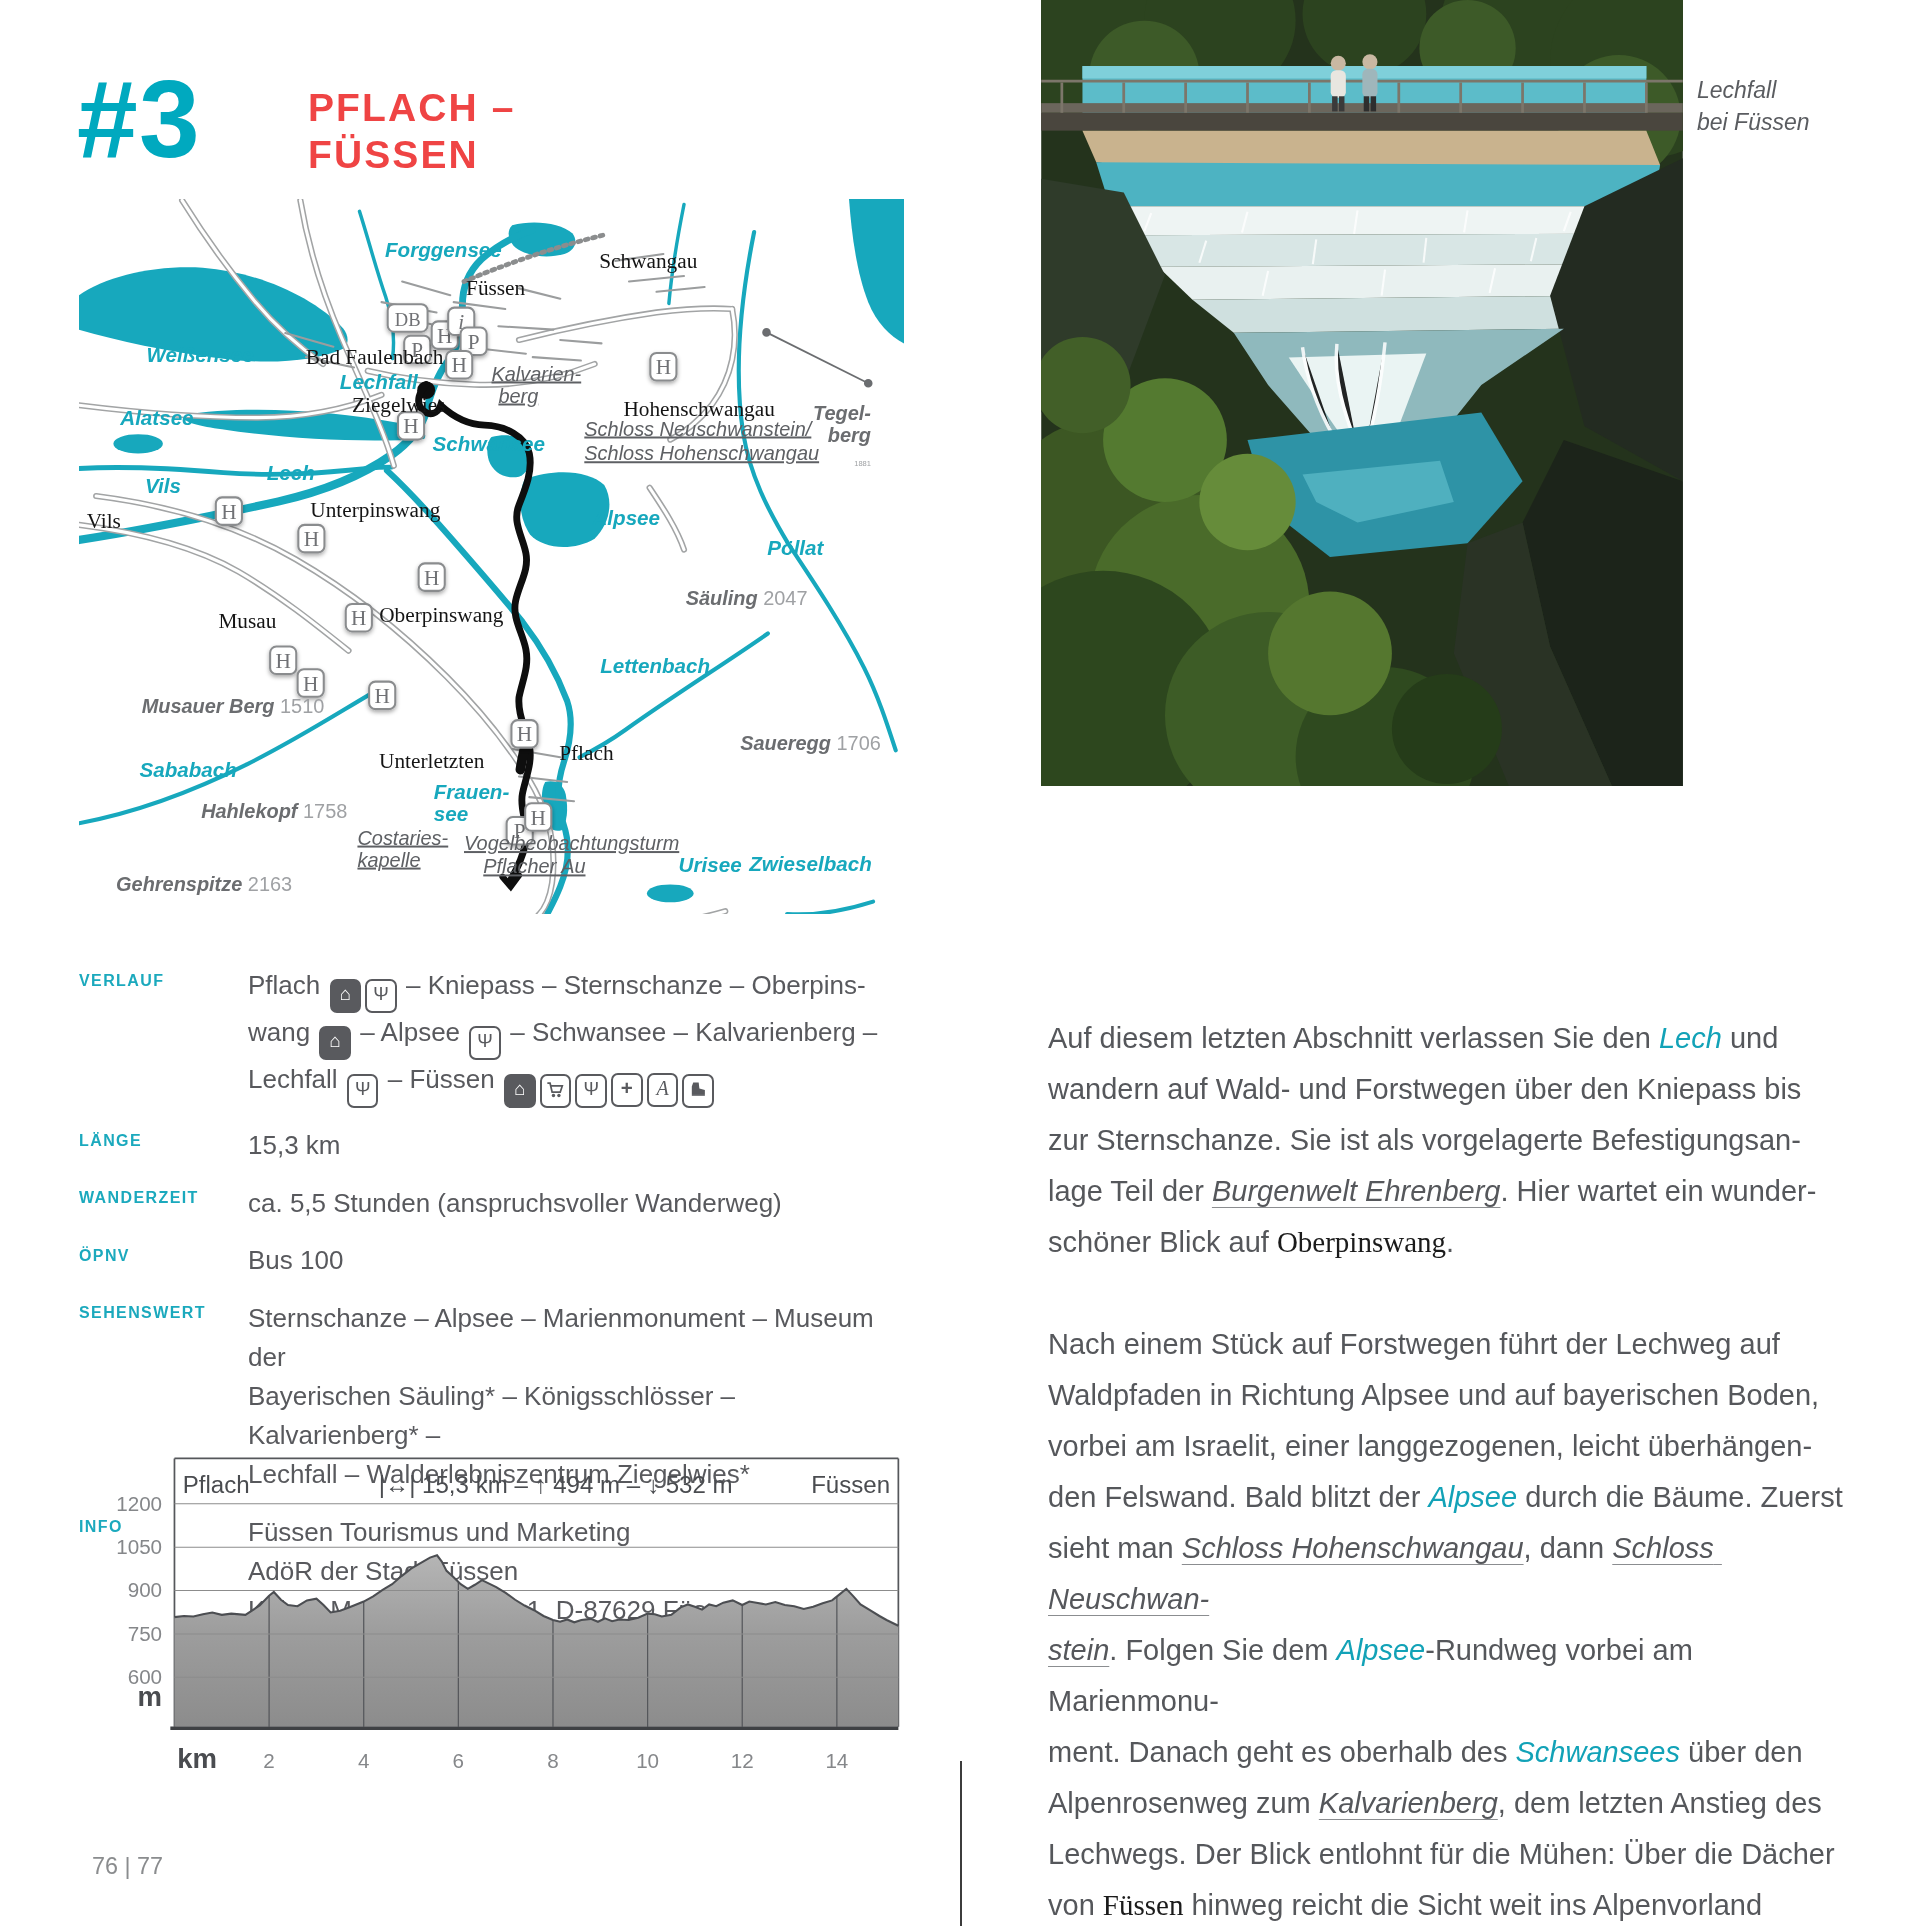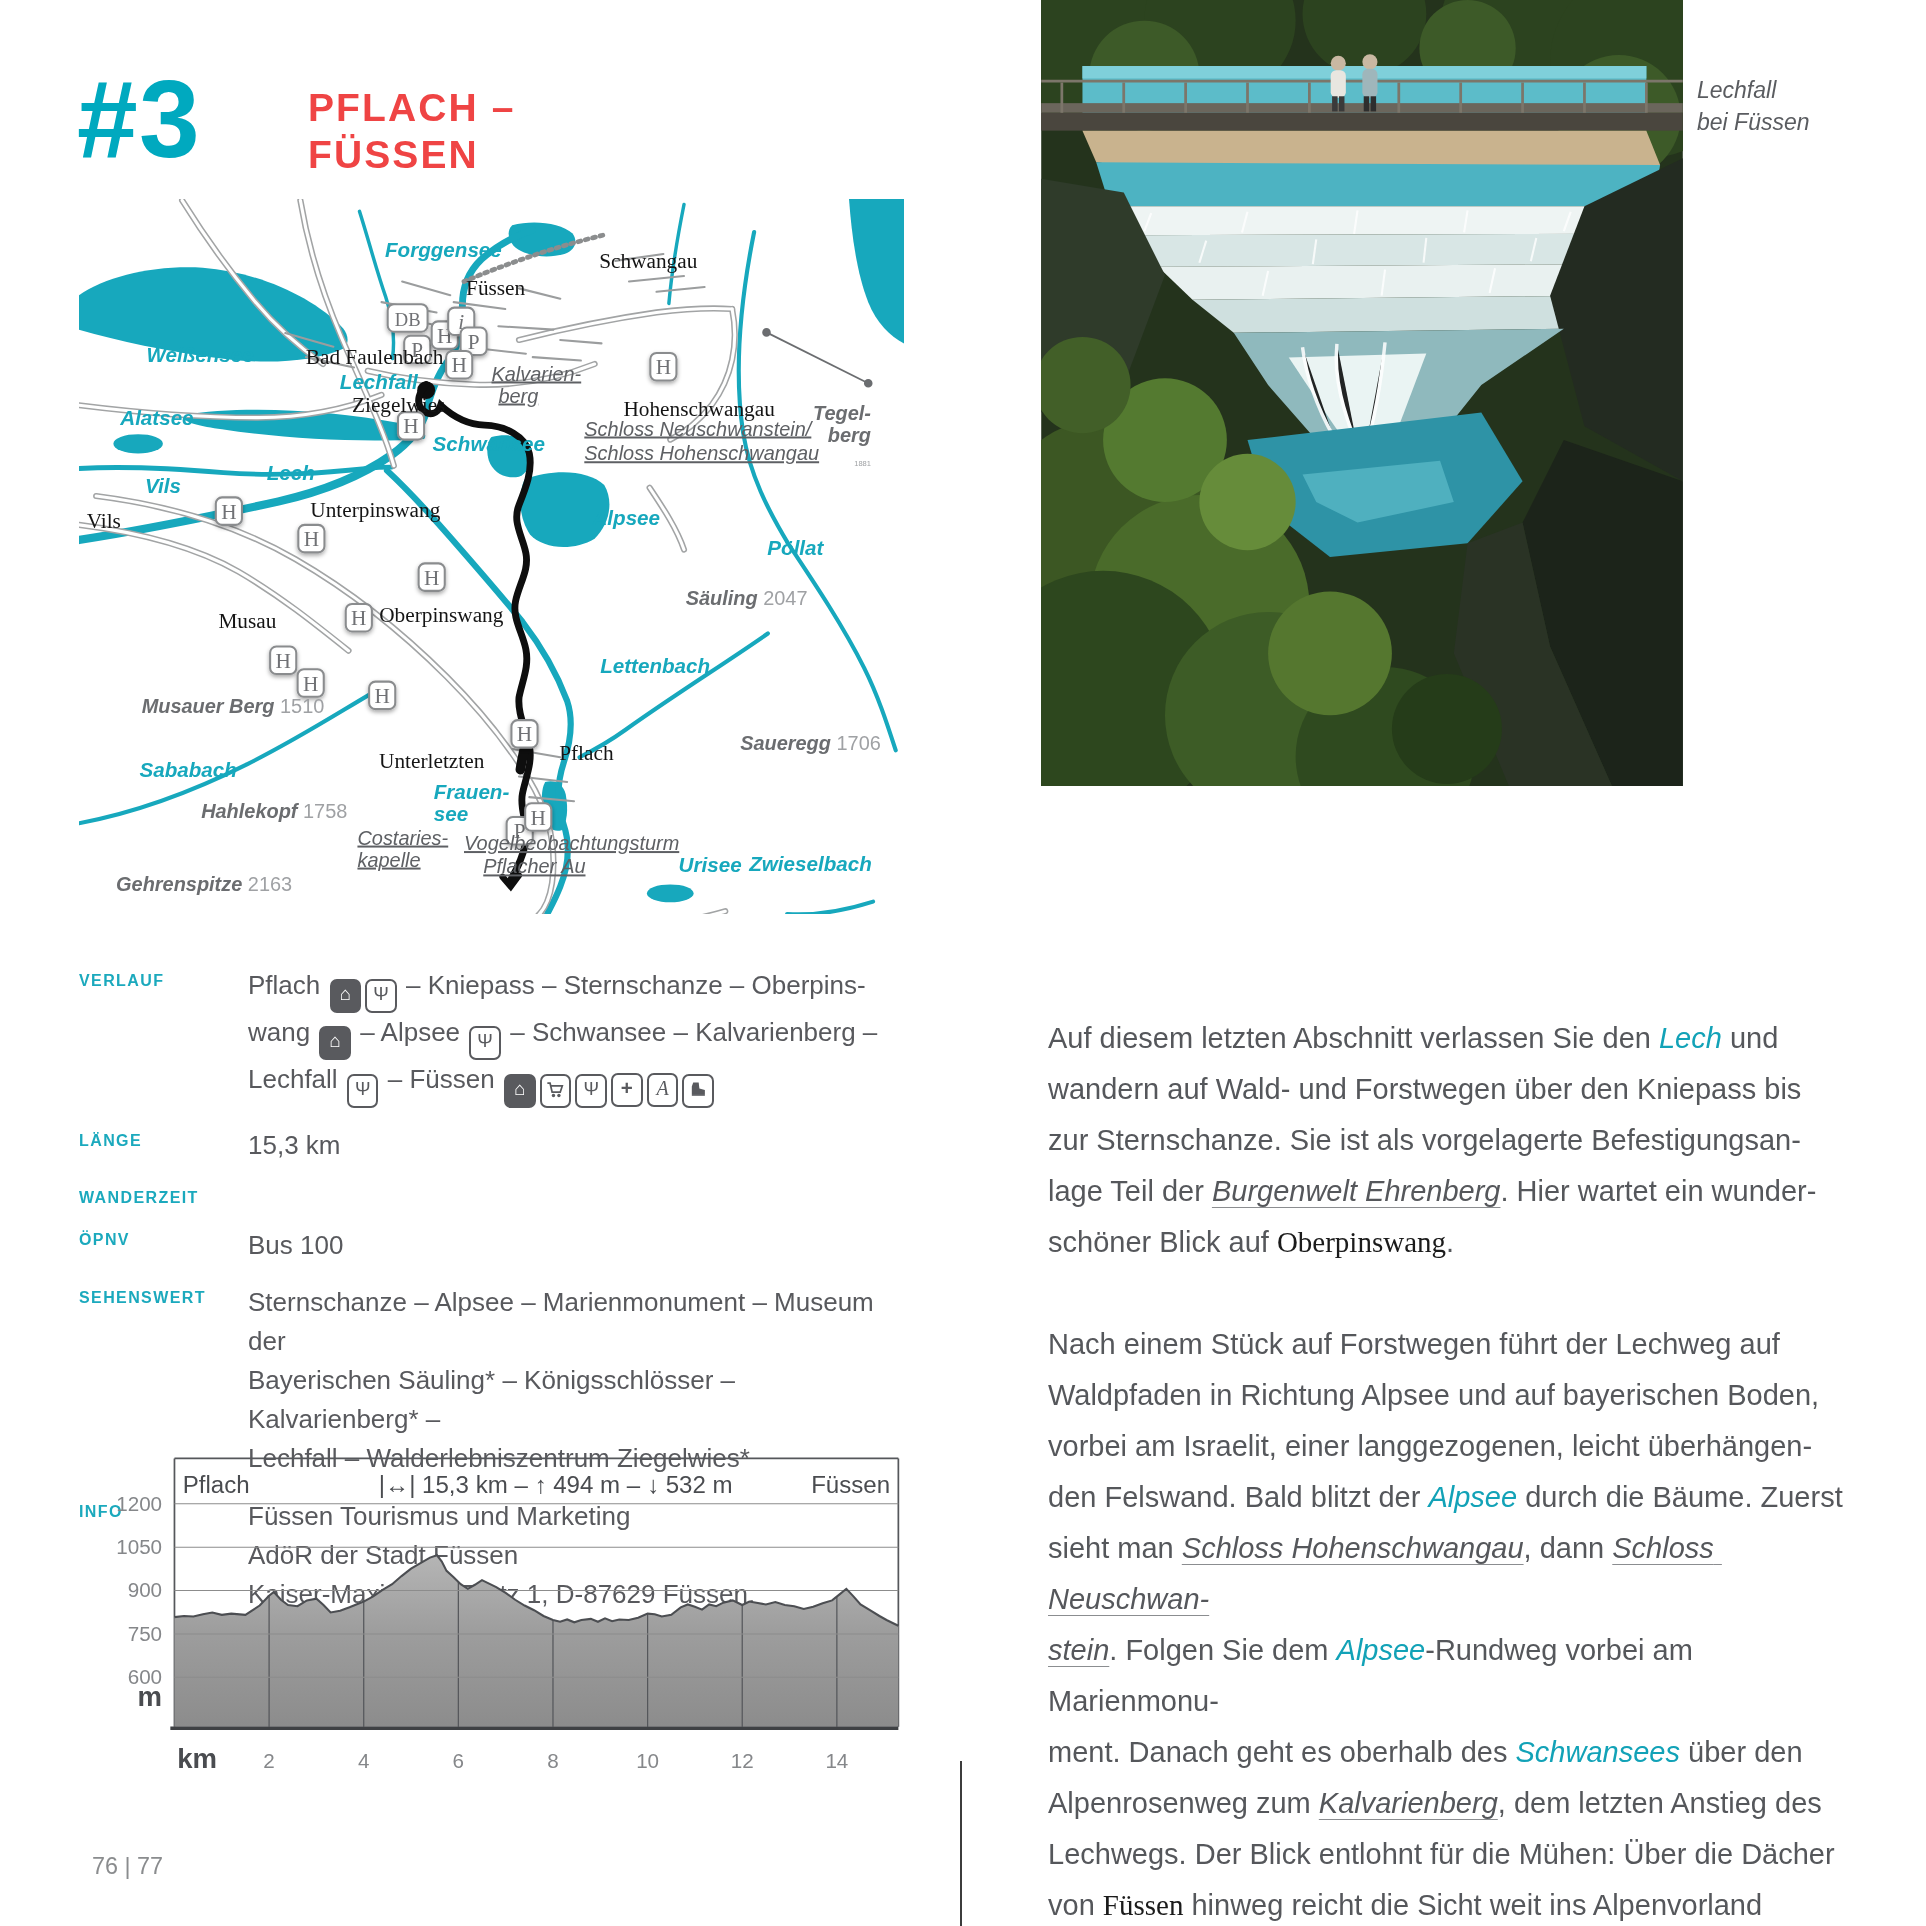--- a/index.html
+++ b/index.html
@@ -275,20 +275,21 @@
               <path d="M6,2 L14,2 L15,11 L23,13 L23,19 L4,19 L4,8 Z" fill="#595a5e"></path>
               <rect x="4" y="19" width="19" height="2.5" fill="#595a5e"></rect>
             </svg></span></div>
       </div>
       <div class="info-row">
         <div class="info-label">LÄNGE</div>
         <div class="info-value">15,3 km</div>
       </div>
       <div class="info-row">
         <div class="info-label">WANDERZEIT</div>
+        <div class="info-value">ca. 5,5 Stunden (anspruchsvoller Wanderweg)</div>
       </div>
       <div class="info-row">
         <div class="info-label">ÖPNV</div>
         <div class="info-value">Bus 100</div>
       </div>
       <div class="info-row">
         <div class="info-label">SEHENSWERT</div>
         <div class="info-value">Sternschanze – Alpsee – Marienmonument – Museum der
 Bayerischen Säuling* – Königsschlösser – Kalvarienberg* –
 Lechfall – Walderlebniszentrum Ziegelwies*</div>

